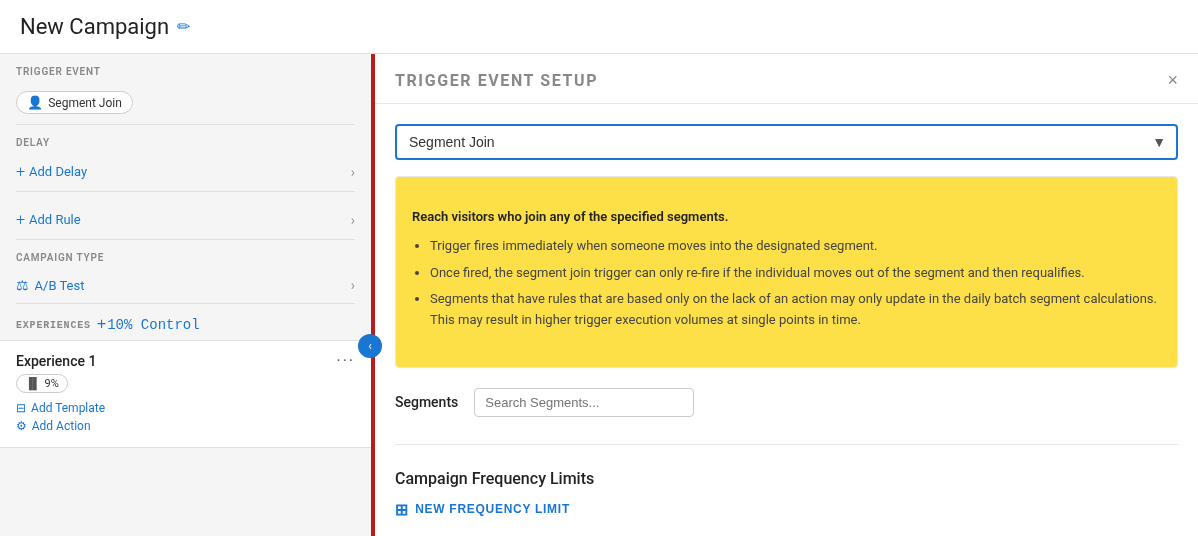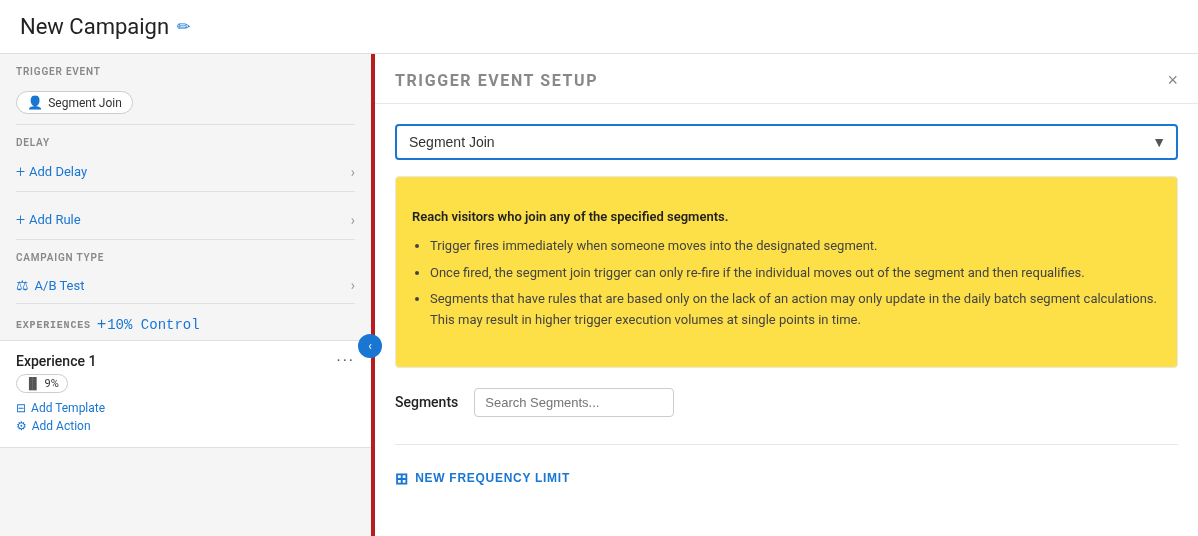--- a/index.html
+++ b/index.html
@@ -343,21 +343,21 @@
       color: #222;
       white-space: nowrap;
     }
 
     .search-input {
       border: 1px solid #ccc;
       border-radius: 4px;
       padding: 6px 10px;
       font-size: 13px;
       color: #555;
-      width: 200px;
+      width: 220px;
       outline: none;
     }
 
     
     .frequency-section {
       padding-top: 4px;
     }
 
     .frequency-title {
       font-size: 16px;
@@ -516,20 +516,21 @@
           <li>Segments that have rules that are based only on the lack of an action may only update in the daily batch segment calculations. This may result in higher trigger execution volumes at single points in time.</li>
         </ul>
       </div>
 
       <div class="segments-row">
         <span class="segments-label">Segments</span>
         <input type="text" class="search-input" placeholder="Search Segments..." style="">
       </div>
 
       <div class="frequency-section">
+        <div class="frequency-title">Campaign Frequency Limits</div>
         <button class="new-freq-btn">
           <span class="plus-square">⊞</span>
           <span>NEW FREQUENCY LIMIT</span>
         </button>
       </div>
 
     </div>
   </div>
 
 </div>

